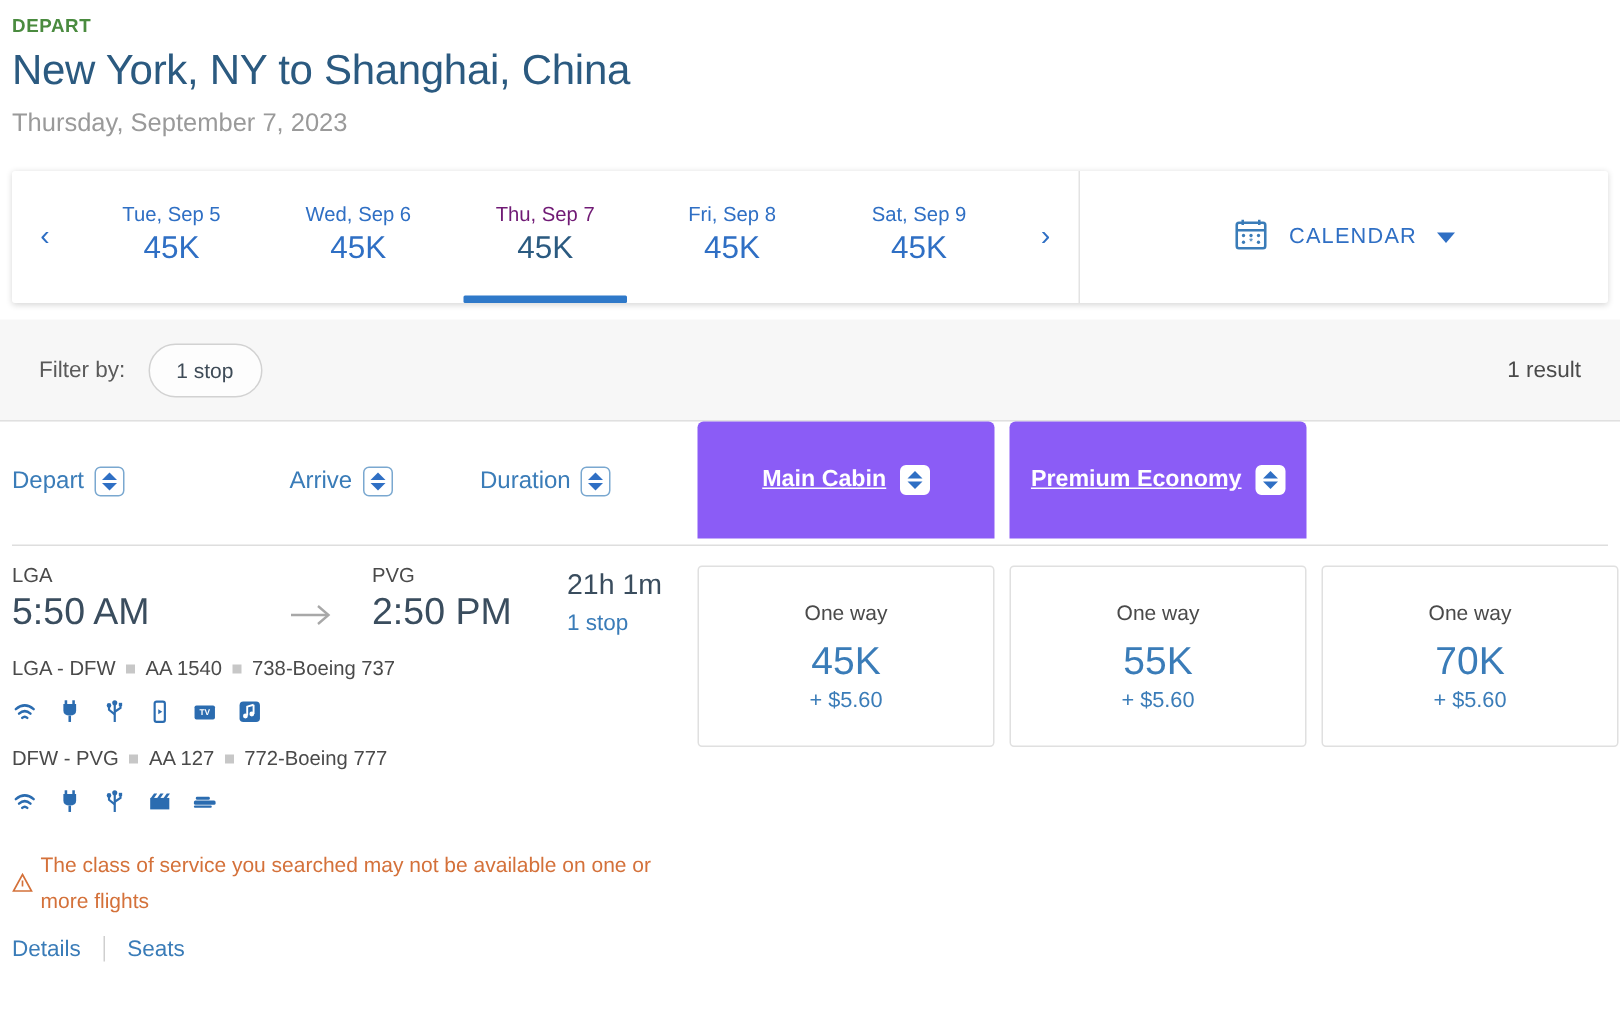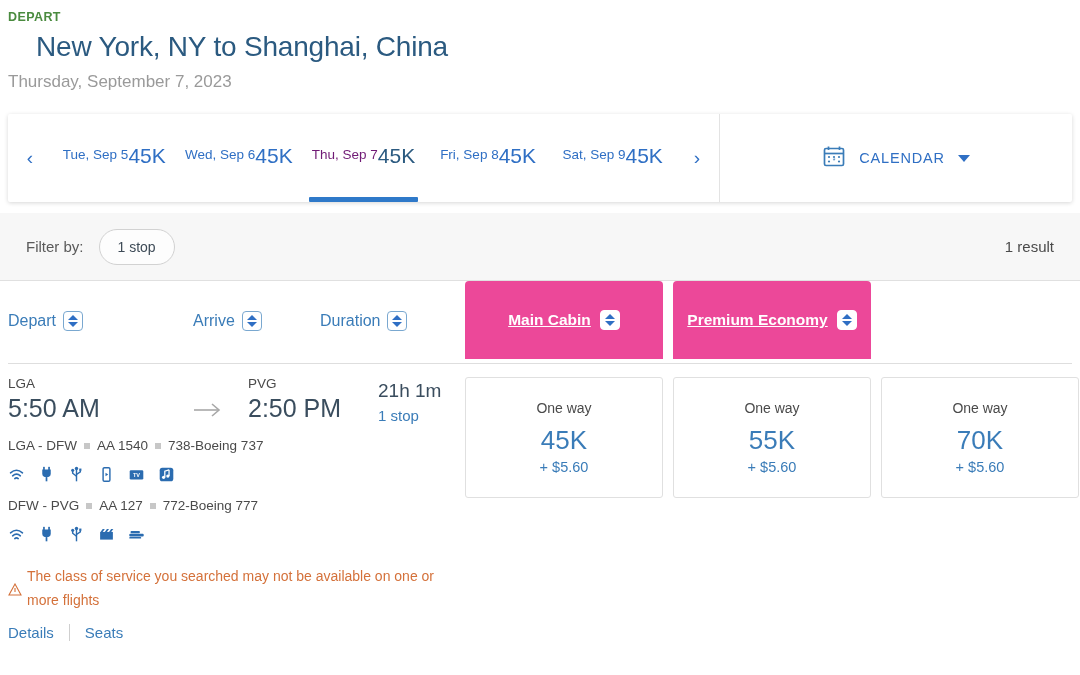--- a/index.html
+++ b/index.html
@@ -21,21 +21,20 @@
     font-size: 12.5px;
     font-weight: bold;
     letter-spacing: 0.4px;
   }
   .route-title {
     color: #2b5a80;
     font-size: 28px;
     font-weight: 400;
     margin-top: 7px;
     letter-spacing: -0.2px;
-    margin-left: 28px;
   }
   .route-date {
     color: #9a9a9a;
     font-size: 17px;
     font-weight: 400;
     margin-top: 9px;
   }
 
   
   .datestrip-wrap {
@@ -63,21 +62,21 @@
     cursor: pointer;
     user-select: none;
   }
   .ds-dates {
     flex: 1;
     display: flex;
   }
   .ds-day {
     flex: 1;
     display: flex;
-    flex-direction: row;
+    flex-direction: column;
     align-items: center;
     justify-content: center;
     cursor: pointer;
     position: relative;
     padding-bottom: 4px;
   }
   .ds-day .dname {
     font-size: 13.5px;
     color: #2f6fc4;
     margin-bottom: 4px;
@@ -207,21 +206,21 @@
   .cabin-tab {
     width: 198px;
     height: 78px;
     border-radius: 4px 4px 0 0;
     display: flex;
     align-items: center;
     justify-content: center;
     gap: 9px;
     cursor: pointer;
   }
-  .cabin-tab.mid { background: #ec4899; }
+  .cabin-tab.mid { background: #8b5cf6; }
   .cabin-tab.dark { background: #1b3f66; }
   .cabin-name {
     color: #ffffff;
     font-size: 15.5px;
     font-weight: bold;
     text-decoration: underline;
     white-space: nowrap;
   }
 
   .hdr-divider {

